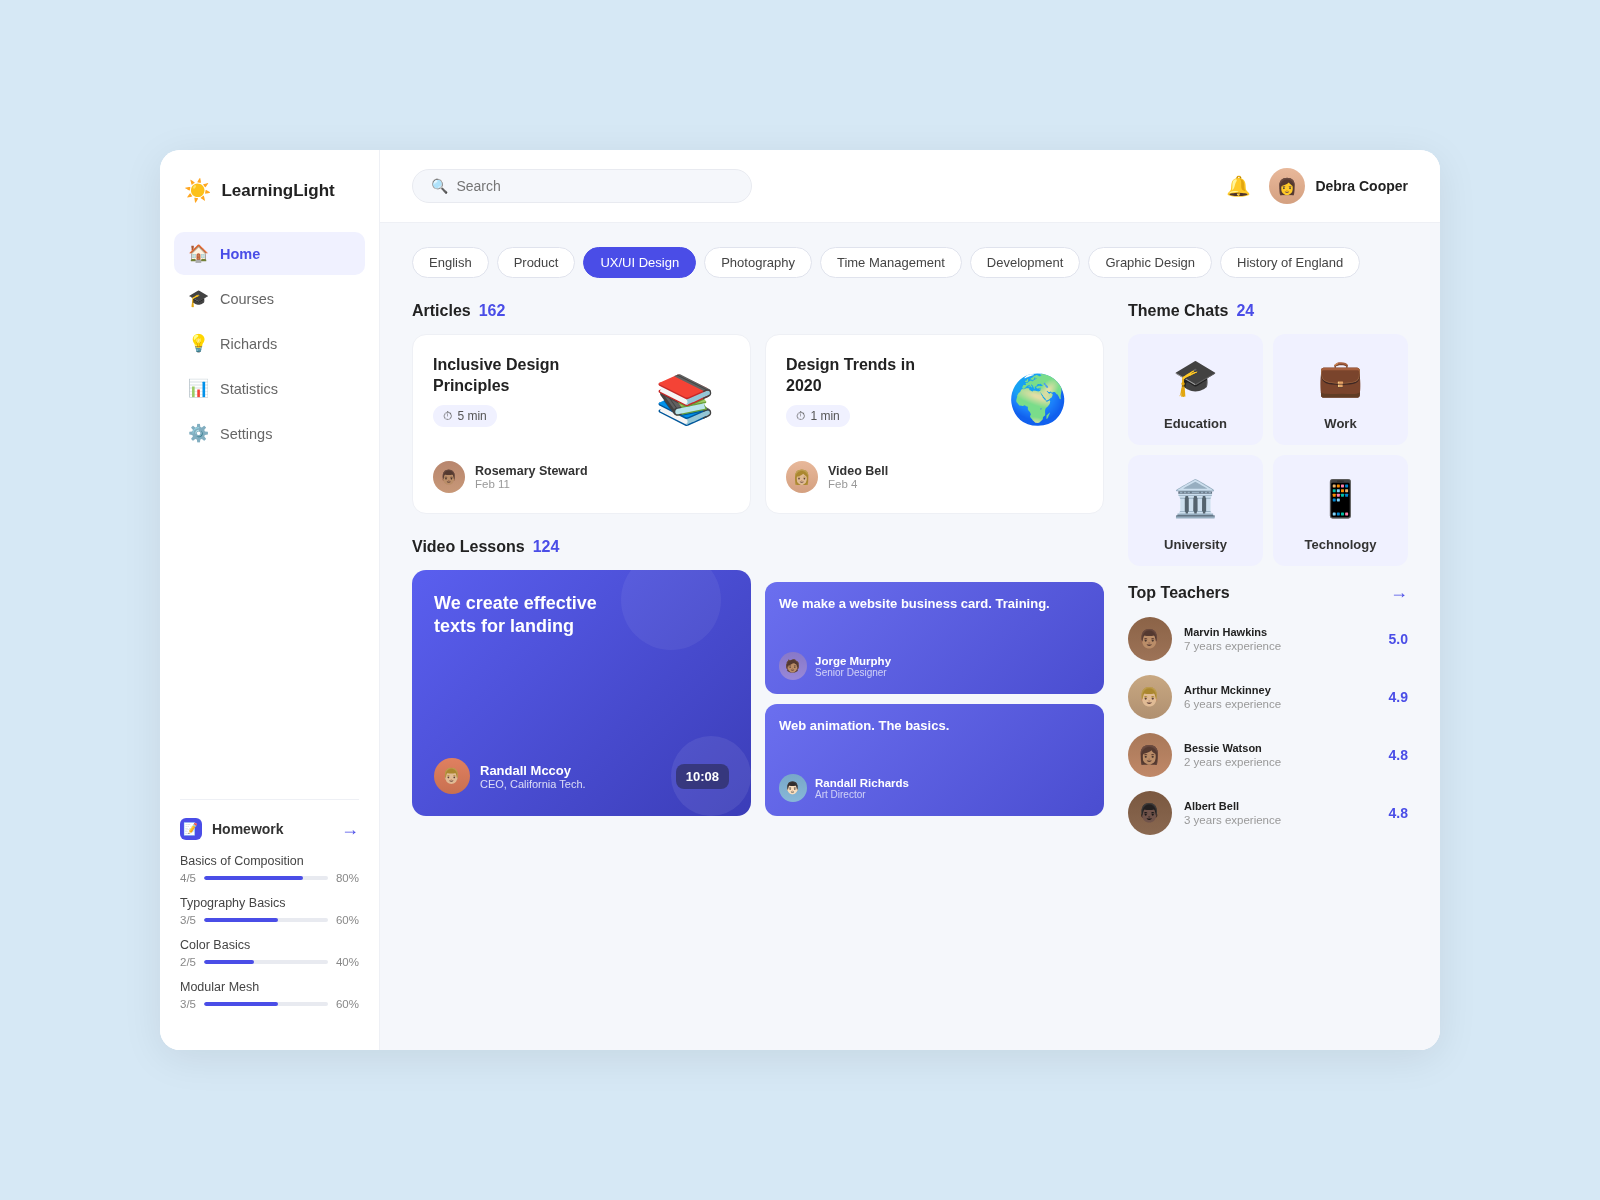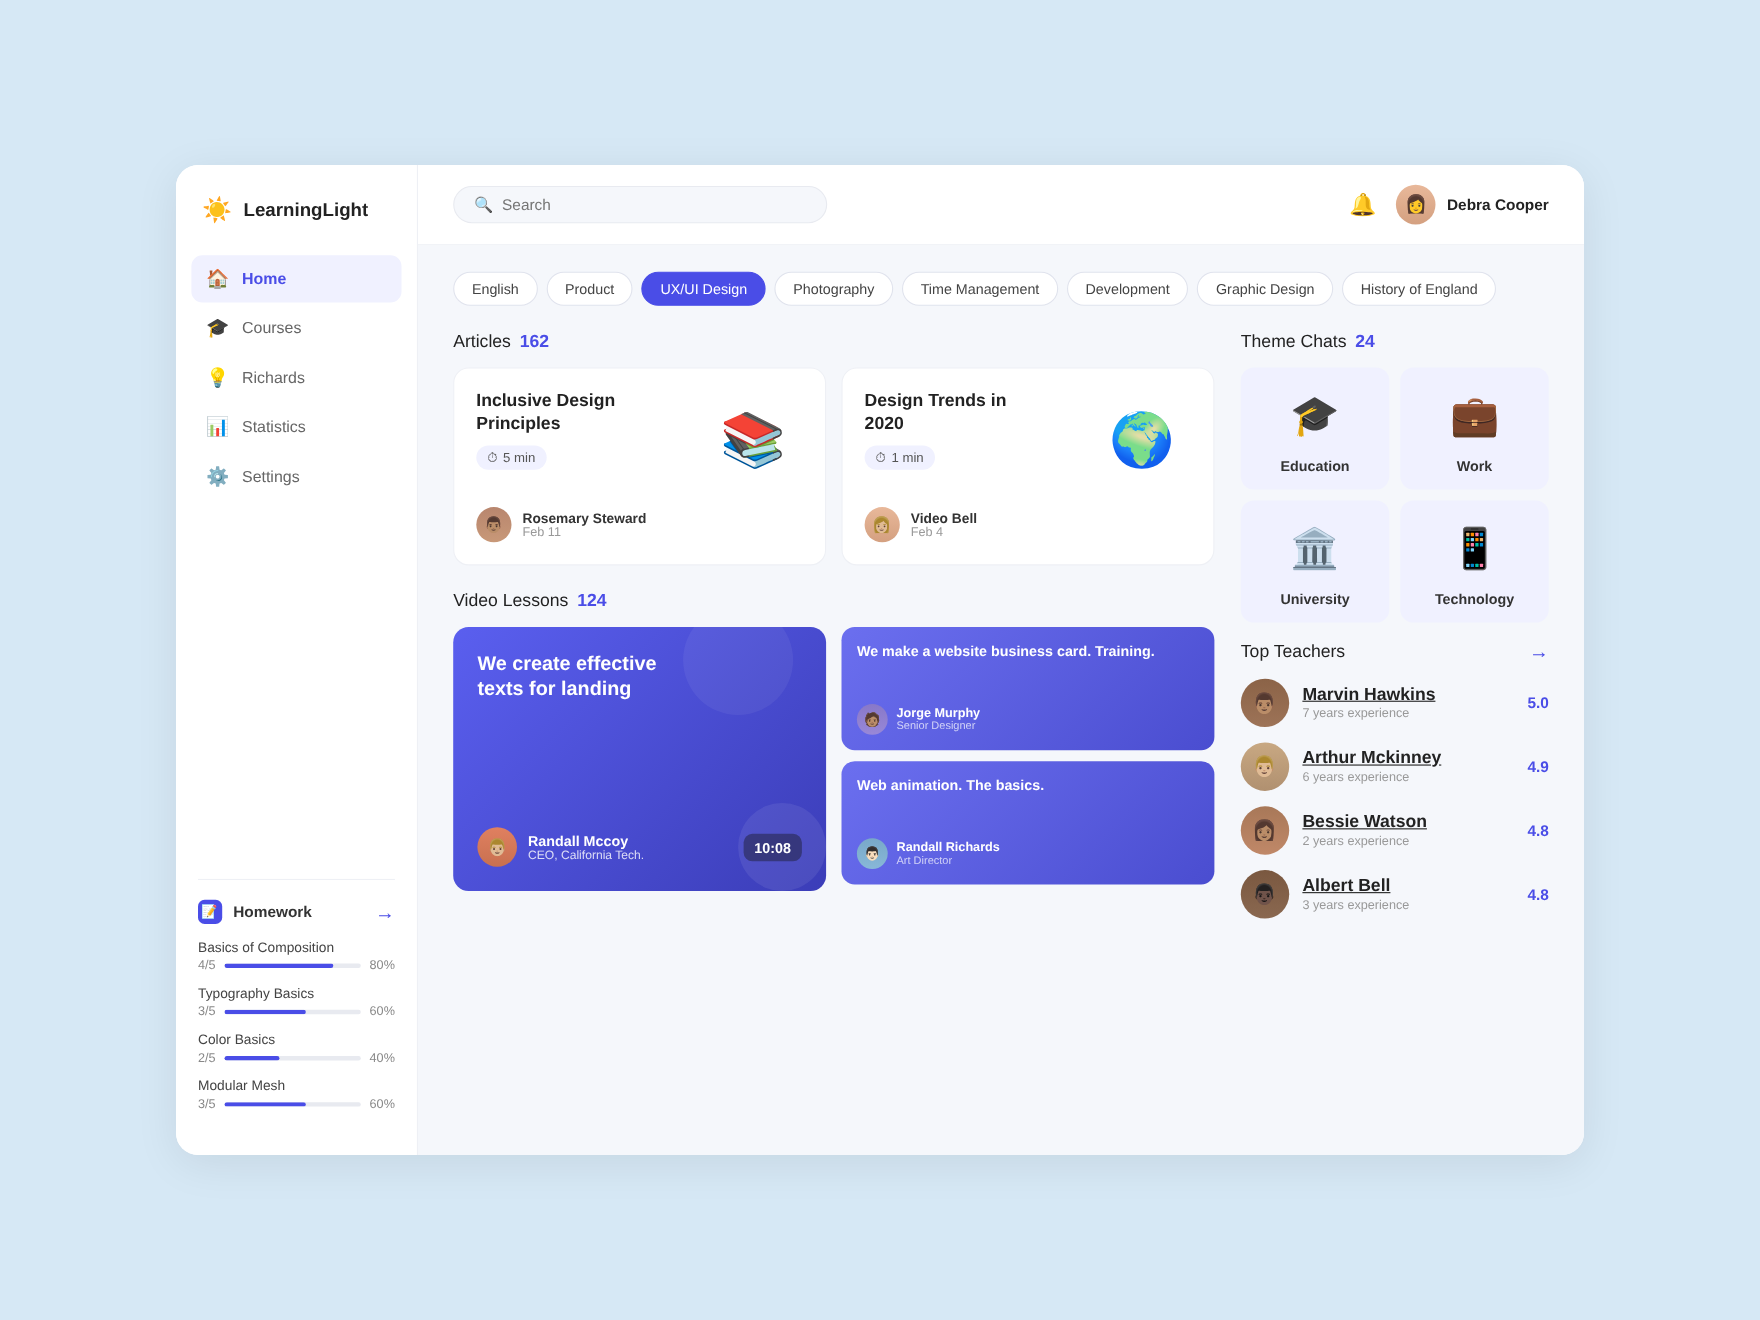--- a/index.html
+++ b/index.html
@@ -214,21 +214,21 @@
       grid-template-columns: 1fr 280px;
       gap: 24px;
     }
     
     .section-header {
       display: flex;
       align-items: baseline;
       gap: 8px;
       margin-bottom: 14px;
     }
-    .section-title { font-size: 16px; font-weight: 400; color: #222; }
+    .section-title { font-size: 16px; font-weight: 700; color: #222; }
     .section-count { font-size: 16px; font-weight: 700; color: #4a4de7; }
     
     .articles-grid {
       display: grid;
       grid-template-columns: 1fr 1fr;
       gap: 14px;
       margin-bottom: 24px;
     }
     .article-card {
       background: #fff;
@@ -356,21 +356,21 @@
     }
     .video-author-name { font-size: 13px; font-weight: 600; }
     .video-author-role { font-size: 11px; opacity: 0.8; }
     .video-duration {
       background: rgba(0,0,0,0.4);
       border-radius: 8px;
       padding: 5px 10px;
       font-size: 13px;
       font-weight: 600;
     }
-    .video-col-right { display: flex; flex-direction: column; gap: 10px; }
+    .video-col-right { display: flex; flex-direction: column; gap: 10px; margin-top: 12px; }
     .video-card-small {
       background: linear-gradient(135deg, #6b6fef 0%, #4a4dd0 100%);
       border-radius: 12px;
       padding: 14px;
       color: #fff;
       cursor: pointer;
       display: flex;
       flex-direction: column;
       justify-content: space-between;
       min-height: 112px;
@@ -415,21 +415,21 @@
       border-radius: 50%;
       background: #c8a882;
       display: flex;
       align-items: center;
       justify-content: center;
       font-size: 18px;
       overflow: hidden;
       flex-shrink: 0;
     }
     .teacher-info { flex: 1; }
-    .teacher-name { font-size: 16px; font-weight: 600; color: #222; text-decoration: underline; }
+    .teacher-name { font-size: 11px; font-weight: 600; color: #222; }
     .teacher-exp { font-size: 11.5px; color: #999; margin-top: 2px; }
     .teacher-rating { font-size: 14px; font-weight: 700; color: #4a4de7; }
     
     .bg-shape {
       position: absolute;
       bottom: 0;
       right: 0;
       width: 80px;
       height: 80px;
       background: rgba(255,255,255,0.08);

